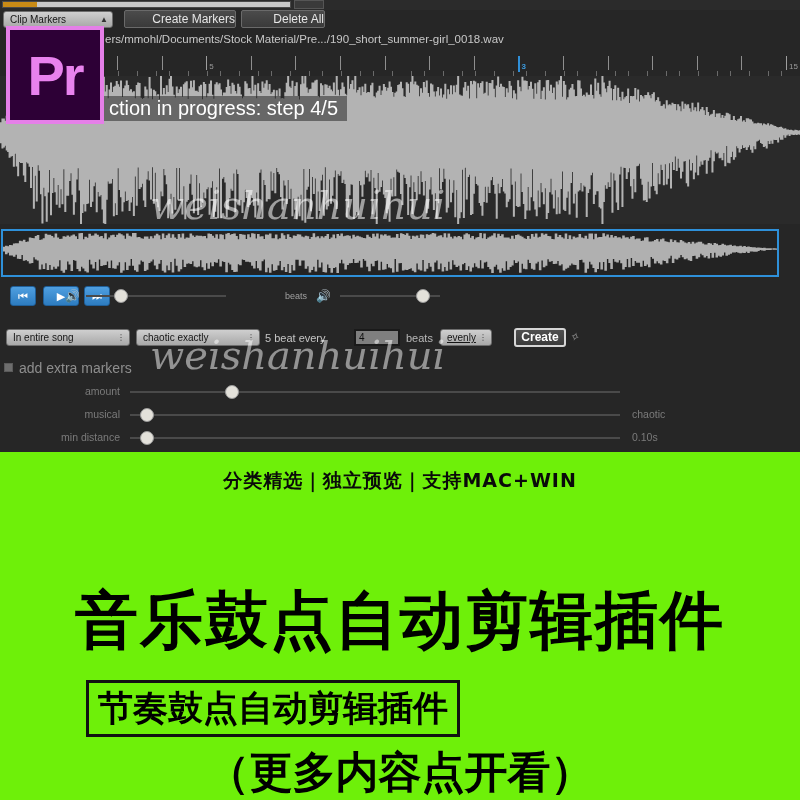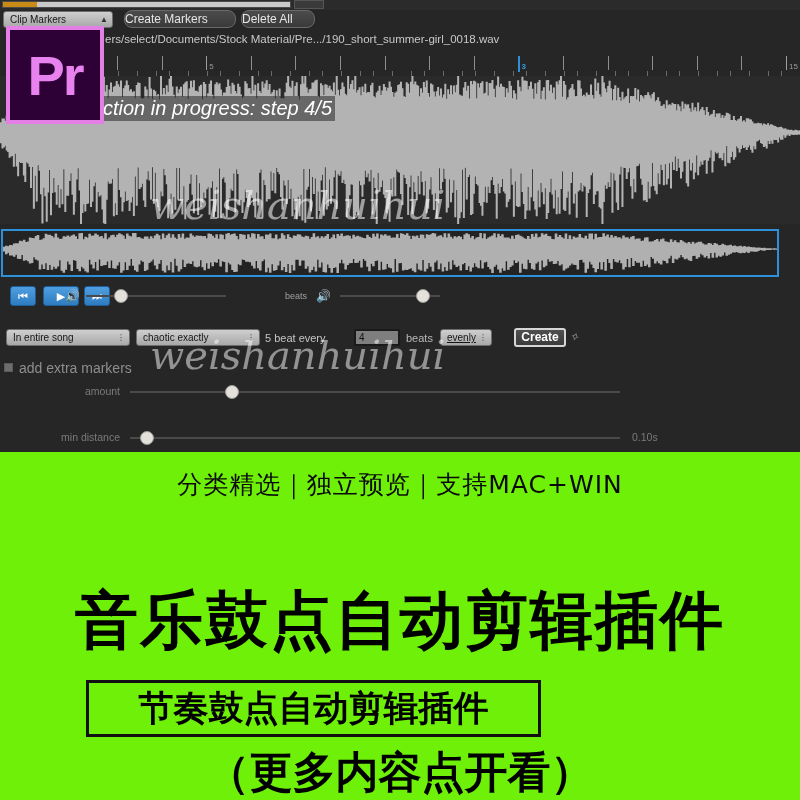--- a/index.html
+++ b/index.html
@@ -63,31 +63,31 @@
   }
   .sel .arrows {
     position: absolute; right: 4px; top: 0px;
     font-size: 8px; line-height: 16px; color: #333;
   }
   .btn-dark {
     position: absolute;
     height: 18px;
     background: linear-gradient(#4b4b4b, #3a3a3a);
     border: 1px solid #6a6a6a;
-    border-radius: 8px;
+    border-radius: 2px;
     box-sizing: border-box;
     color: #e6e6e6;
     font-size: 12px;
     line-height: 16px;
-    text-align: left;
+    text-align: right;
     white-space: nowrap;
   }
   #clip-markers-select { left: 3px; top: 1px; width: 110px; }
   #create-markers-btn { left: 124px; top: 0px; width: 112px; }
-  #delete-all-btn { left: 241px; top: 0px; width: 74px; }
+  #delete-all-btn { left: 241px; top: 0px; width: 84px; }
 
   
   #file-path {
     position: absolute; left: 105px; top: 33px;
     font-size: 11.5px;
     color: #c8c8c8;
     white-space: nowrap;
   }
 
   
@@ -123,23 +123,22 @@
     box-sizing: border-box;
     background: #222;
     overflow: hidden;
   }
 
   
   #status-text {
     position: absolute; left: 100px; top: 96px;
     font-size: 20px; color: #ffffff;
     background: rgba(40,40,40,0.55);
-    padding: 1px 3px;
-    white-space: nowrap;
-    font-style: italic;
+    padding: 1px 9px;
+    white-space: nowrap;
   }
 
   
   #pr-logo {
     position: absolute; left: 6px; top: 26px;
     width: 98px; height: 98px;
     background: #2d0036;
     border: 4px solid #e57fe8;
     box-sizing: border-box;
   }
@@ -268,39 +267,39 @@
   
   #promo {
     position: absolute; left: 0; top: 452px;
     width: 800px; height: 348px;
     background: #6ef009;
     overflow: hidden;
   }
   #promo-line1 {
     position: absolute; left: 0; top: 16px; width: 800px;
     text-align: center;
-    font-size: 25px; font-weight: normal; color: #0a0a0a;
+    font-size: 19px; font-weight: bold; color: #0a0a0a;
     letter-spacing: 1px;
     font-family: "DejaVu Sans", sans-serif;
   }
   #promo-title {
     position: absolute; left: 0; top: 126px; width: 800px;
     text-align: center;
     font-size: 63px; font-weight: bold; color: #000;
     letter-spacing: 2px;
     font-family: "DejaVu Sans", sans-serif;
     white-space: nowrap;
   }
   #promo-sub-wrap {
     position: absolute; left: 86px; top: 228px;
     width: 632px; height: 57px;
   }
   #promo-sub-box {
     position: absolute; left: 0; top: 0;
-    width: 455px; height: 57px;
+    width: 374px; height: 57px;
     border: 3px solid #111;
     box-sizing: border-box;
     display: flex; align-items: center; justify-content: center;
     font-size: 35px; font-weight: bold; color: #000;
     font-family: "DejaVu Sans", sans-serif;
     white-space: nowrap;
   }
   #promo-tag-box {
     position: absolute; left: 455px; top: 0;
     width: 177px; height: 57px;
@@ -345,21 +344,21 @@
 
     <div id="markers-bar">
       <div class="sel" id="clip-markers-select">
         <span>Clip Markers</span>
         <span class="arrows">▲<br></span>
       </div>
       <div class="btn-dark" id="create-markers-btn">Create Markers</div>
       <div class="btn-dark" id="delete-all-btn">Delete All</div>
     </div>
 
-    <div id="file-path">ers/select/Documents/Stock Material/Pre.../190_short_summer-girl_0018.wav</div>
+    <div id="file-path">ers/mmohl/Documents/Stock Material/Pre.../190_short_summer-girl_0018.wav</div>
 
     <div id="ruler">
         <div class="tick" style="left: 117px;"></div>
         <div class="tick" style="left: 161.6px;"></div>
         <div class="tick major" style="left: 206.2px;"></div>
         <div class="tick-label" style="left: 209.2px;">5</div>
         <div class="tick" style="left: 250.8px;"></div>
         <div class="tick" style="left: 295.4px;"></div>
         <div class="tick" style="left: 340px;"></div>
         <div class="tick" style="left: 384.6px;"></div>
@@ -488,20 +487,28 @@
 
     <div class="prow" id="row-amount">
       <div class="plabel" style="left:40px; top:2px; width:80px;">amount</div>
       <div class="hslider" style="left:130px; top:0px; width:490px;">
         <div class="track"></div>
         <div class="knob" id="knob-amount" style="left: 95.2px;"></div>
       </div>
       <div class="pvalue" style="left:632px; top:2px;"></div>
     </div>
 
+    <div class="prow" id="row-musical">
+      <div class="plabel" style="left:40px; top:2px; width:80px;">musical</div>
+      <div class="hslider" style="left:130px; top:0px; width:490px;">
+        <div class="track"></div>
+        <div class="knob" id="knob-musical" style="left: 9.52px;"></div>
+      </div>
+      <div class="pvalue" style="left:632px; top:2px;">chaotic</div>
+    </div>
 
     <div class="prow" id="row-mindist">
       <div class="plabel" style="left:20px; top:2px; width:100px;">min distance</div>
       <div class="hslider" style="left:130px; top:0px; width:490px;">
         <div class="track"></div>
         <div class="knob" id="knob-mindist" style="left: 9.52px;"></div>
       </div>
       <div class="pvalue" style="left:632px; top:2px;">0.10s</div>
     </div>
 

